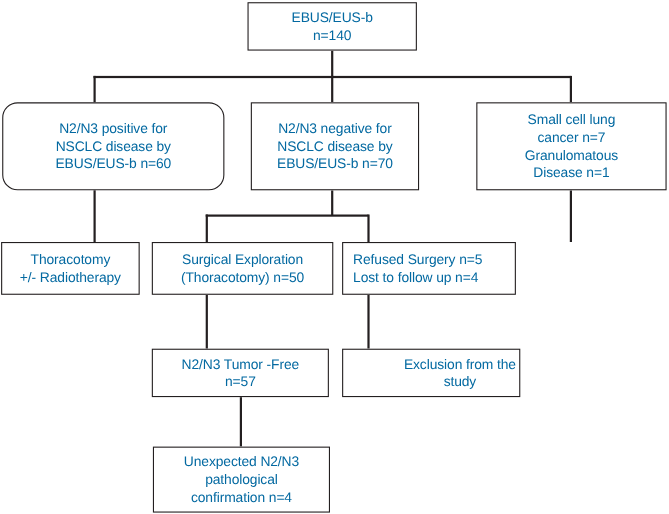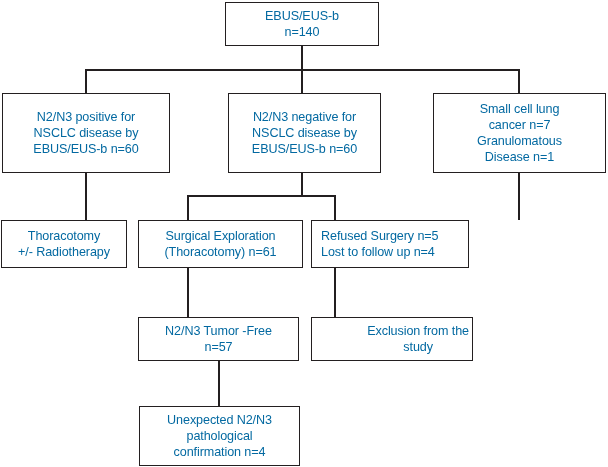--- a/index.html
+++ b/index.html
@@ -75,47 +75,47 @@
   <div class="conn v" style="left:187px; top:268px; height:49px;"></div>
   <div class="conn v" style="left:334px; top:268px; height:49px;"></div>
 
   <div class="conn v" style="left:218px; top:361px; height:45px;"></div>
 
   <div class="node" style="left:225px; top:2px; width:154px; height:44px;">
     <span class="txt">EBUS/EUS-b
 n=140</span>
   </div>
 
-  <div class="node" style="left:2px; top:93px; width:168px; height:80px;">
+  <div class="node" style="left:2px; top:93px; width:202px; height:80px;border-radius:14px;">
     <span class="txt">N2/N3 positive for
 NSCLC disease by
 EBUS/EUS-b n=60</span>
   </div>
 
   <div class="node" style="left:228px; top:93px; width:153px; height:80px;">
     <span class="txt">N2/N3 negative for
 NSCLC disease by
-EBUS/EUS-b n=60</span>
+EBUS/EUS-b n=70</span>
   </div>
 
   <div class="node" style="left:433px; top:93px; width:173px; height:80px;">
     <span class="txt">Small cell lung
 cancer n=7
 Granulomatous
 Disease n=1</span>
   </div>
 
   <div class="node" style="left:1px; top:220px; width:126px; height:48px;">
     <span class="txt">Thoracotomy
 +/- Radiotherapy</span>
   </div>
 
   <div class="node" style="left:138px; top:220px; width:165px; height:48px;">
     <span class="txt">Surgical Exploration
-(Thoracotomy) n=61</span>
+(Thoracotomy) n=50</span>
   </div>
 
   <div class="node left-align" style="left:311px; top:220px; width:158px; height:48px;">
     <span class="txt">Refused Surgery n=5
 Lost to follow up n=4</span>
   </div>
 
 
   <div class="node" style="left:138px; top:317px; width:161px; height:44px;">
     <span class="txt">N2/N3 Tumor -Free

